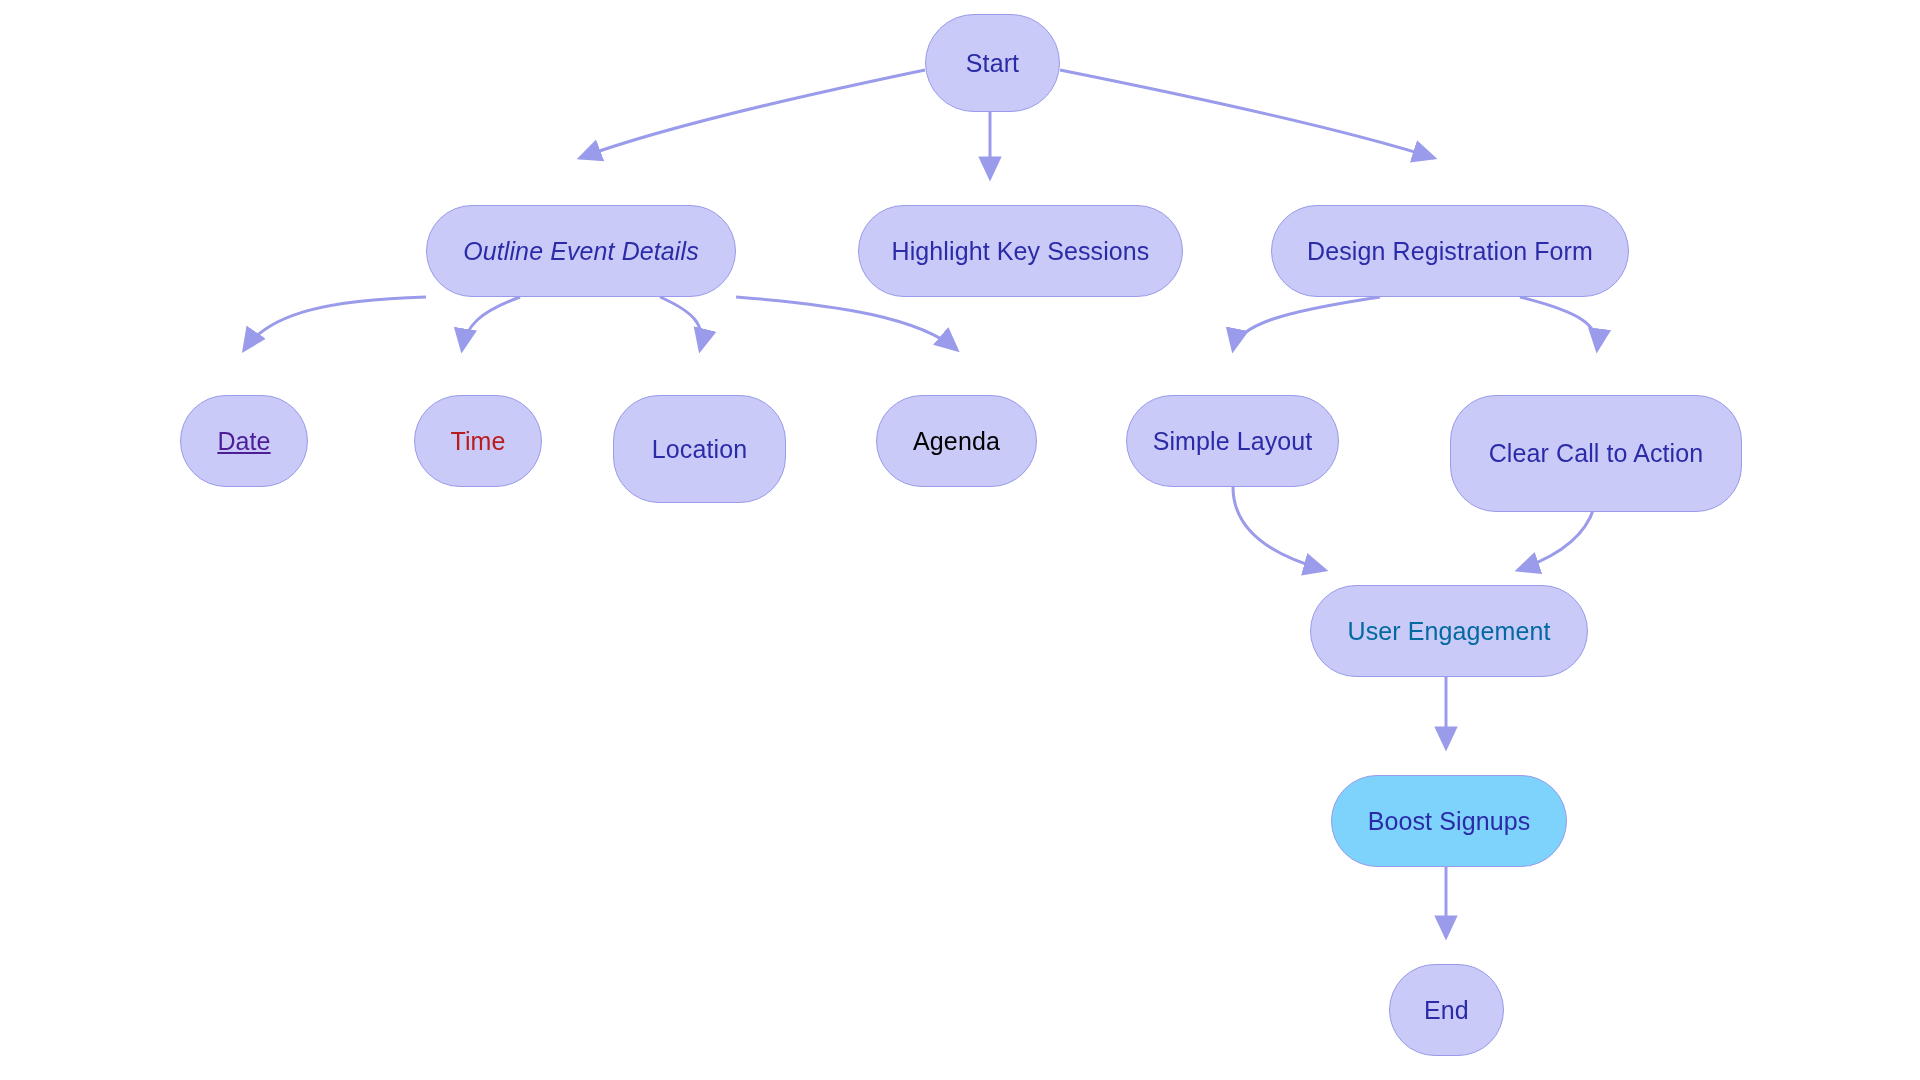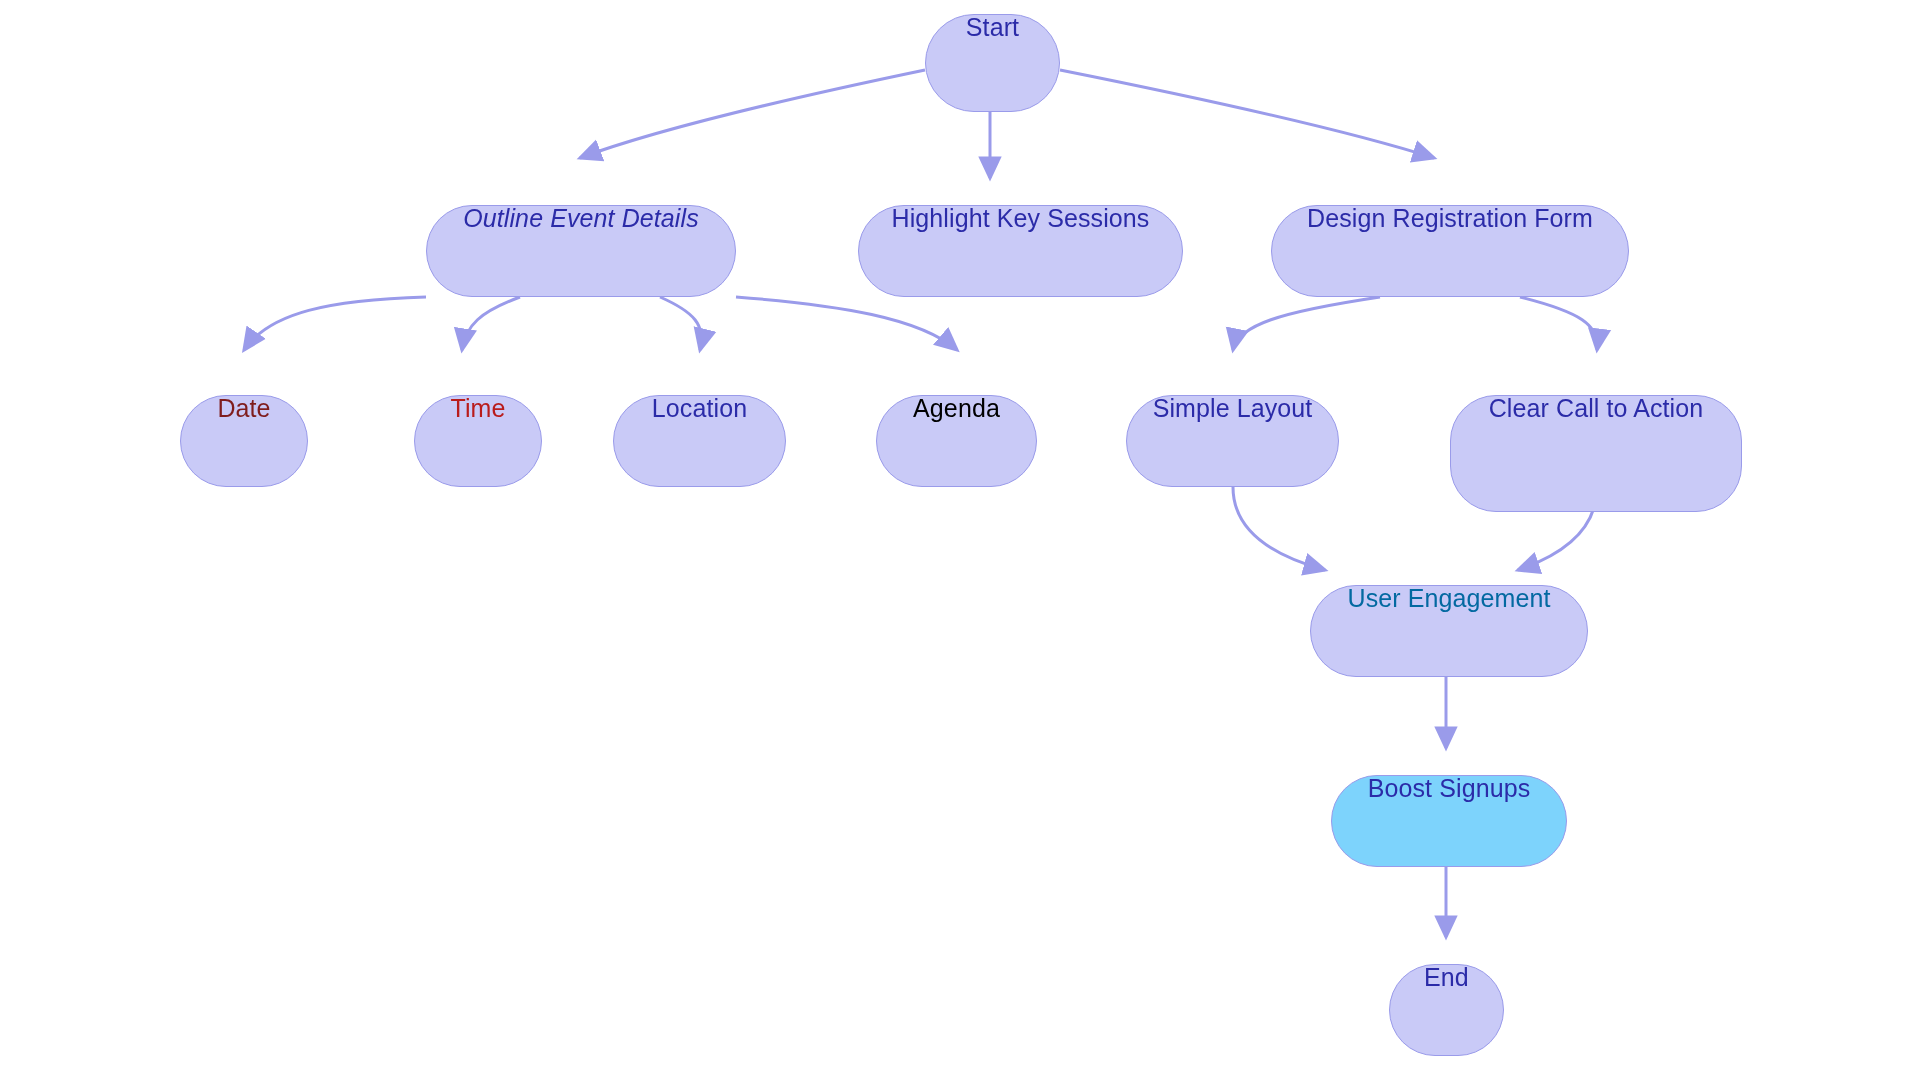--- a/index.html
+++ b/index.html
@@ -23,21 +23,21 @@
     position: absolute;
     left: 0;
     top: 0;
     width: 1920px;
     height: 1080px;
   }
   .node {
     position: absolute;
     box-sizing: border-box;
     display: flex;
-    align-items: flex-start;
+    align-items: center;
     justify-content: center;
     background: #c9caf7;
     border: 1.6px solid #9a9bea;
     color: #2b2ba8;
     font-size: 25px;
     font-weight: 400;
     letter-spacing: 0.1px;
     white-space: nowrap;
     z-index: 2;
   }
@@ -80,27 +80,27 @@
       </div>
       <div class="node" style="left: 426px; top: 205px; width: 310px; height: 92px; border-radius: 46px; background: rgb(201, 202, 247); border-color: rgb(154, 155, 234); color: rgb(43, 43, 168); font-style: italic;">
         <span class="node-label">Outline Event Details</span>
       </div>
       <div class="node" style="left: 858px; top: 205px; width: 325px; height: 92px; border-radius: 46px; background: rgb(201, 202, 247); border-color: rgb(154, 155, 234); color: rgb(43, 43, 168);">
         <span class="node-label">Highlight Key Sessions</span>
       </div>
       <div class="node" style="left: 1271px; top: 205px; width: 358px; height: 92px; border-radius: 46px; background: rgb(201, 202, 247); border-color: rgb(154, 155, 234); color: rgb(43, 43, 168);">
         <span class="node-label">Design Registration Form</span>
       </div>
-      <div class="node" style="left: 180px; top: 395px; width: 128px; height: 92px; border-radius: 46px; background: rgb(201, 202, 247); border-color: rgb(154, 155, 234); color: #7f1d1d;">
+      <div class="node" style="left: 180px; top: 395px; width: 128px; height: 92px; border-radius: 46px; background: rgb(201, 202, 247); border-color: rgb(154, 155, 234); color: #4c1d95; text-decoration: underline;">
         <span class="node-label">Date</span>
       </div>
       <div class="node" style="left: 414px; top: 395px; width: 128px; height: 92px; border-radius: 46px; background: rgb(201, 202, 247); border-color: rgb(154, 155, 234); color: #b91c1c;">
         <span class="node-label">Time</span>
       </div>
-      <div class="node" style="left: 613px; top: 395px; width: 173px; height: 92px; border-radius: 46px; background: rgb(201, 202, 247); border-color: rgb(154, 155, 234); color: rgb(43, 43, 168);">
+      <div class="node" style="left: 613px; top: 395px; width: 173px; height: 108px; border-radius: 46px; background: rgb(201, 202, 247); border-color: rgb(154, 155, 234); color: rgb(43, 43, 168);">
         <span class="node-label">Location</span>
       </div>
       <div class="node" style="left: 876px; top: 395px; width: 161px; height: 92px; border-radius: 46px; background: rgb(201, 202, 247); border-color: rgb(154, 155, 234); color: #000000;">
         <span class="node-label">Agenda</span>
       </div>
       <div class="node" style="left: 1126px; top: 395px; width: 213px; height: 92px; border-radius: 46px; background: rgb(201, 202, 247); border-color: rgb(154, 155, 234); color: rgb(43, 43, 168);">
         <span class="node-label">Simple Layout</span>
       </div>
       <div class="node" style="left: 1450px; top: 395px; width: 292px; height: 117px; border-radius: 46px; background: rgb(201, 202, 247); border-color: rgb(154, 155, 234); color: rgb(43, 43, 168);">
         <span class="node-label">Clear Call to Action</span>

